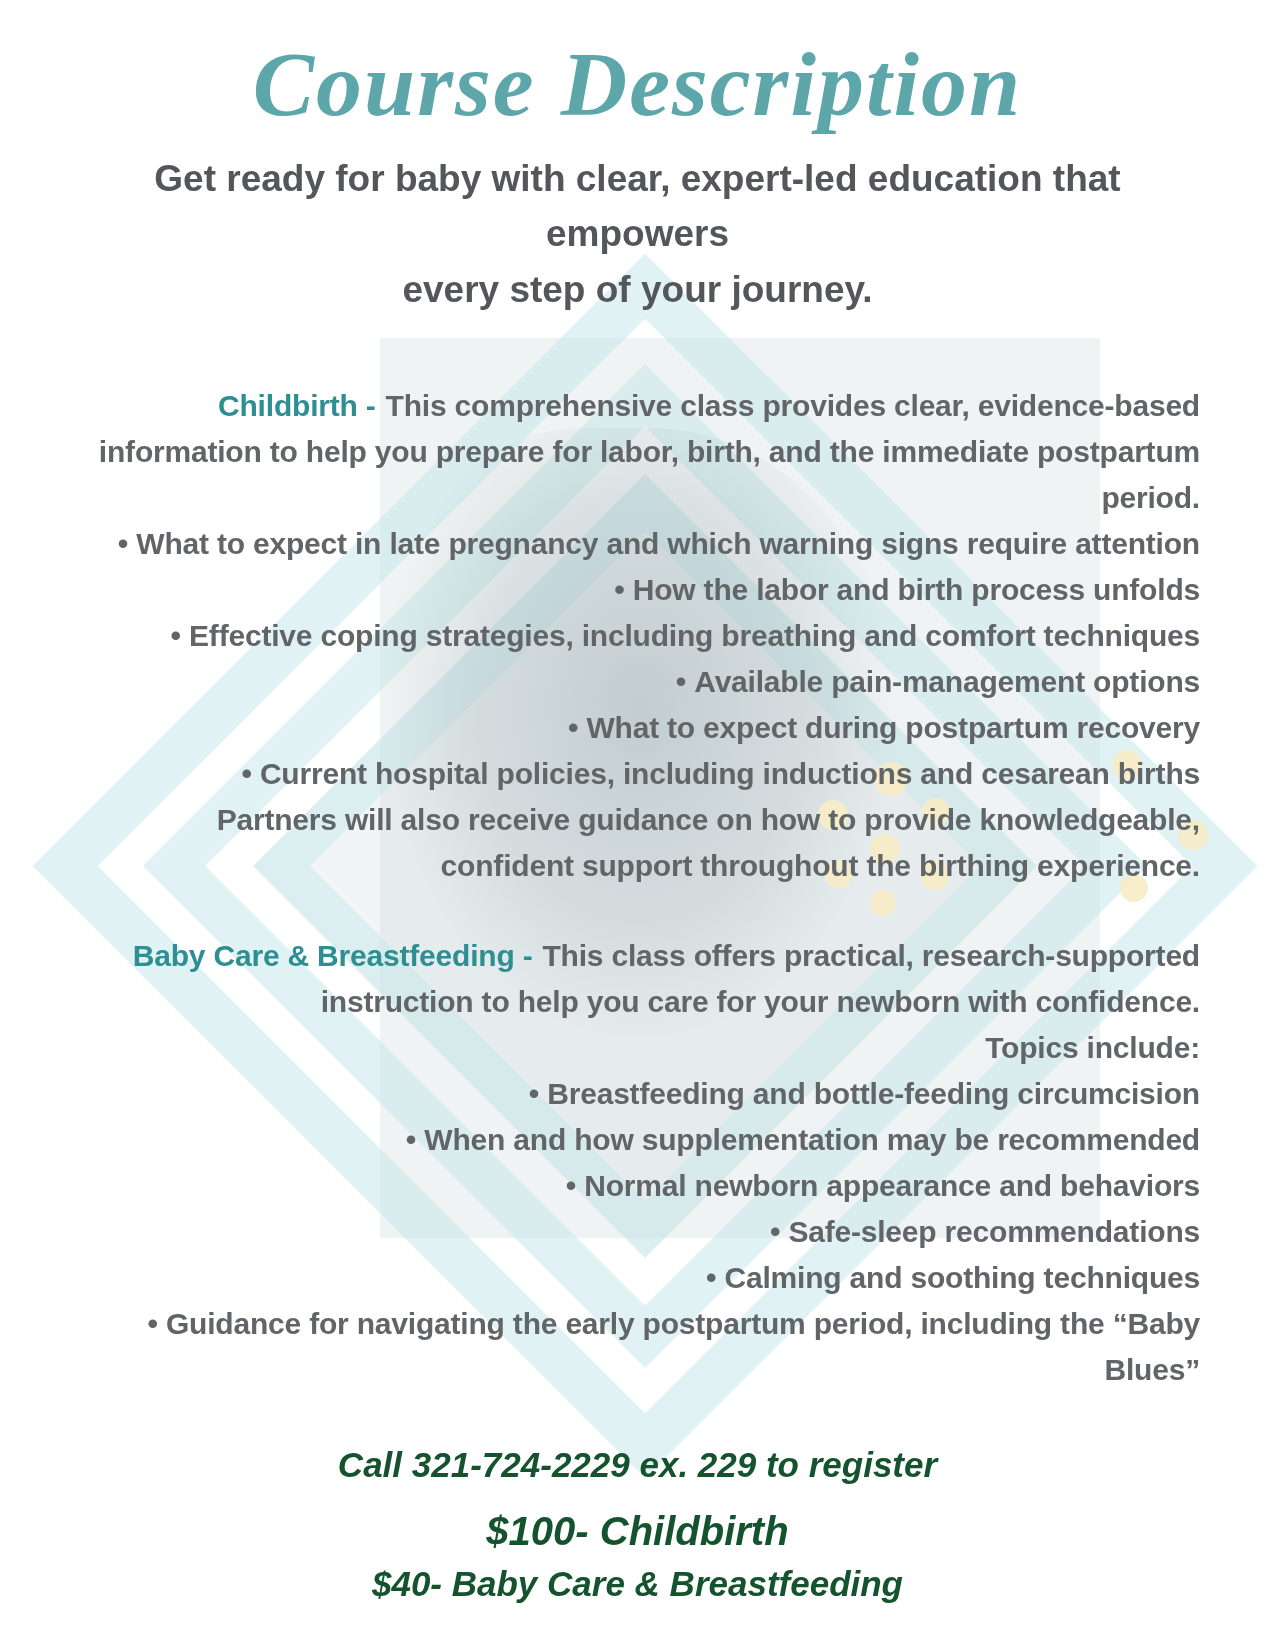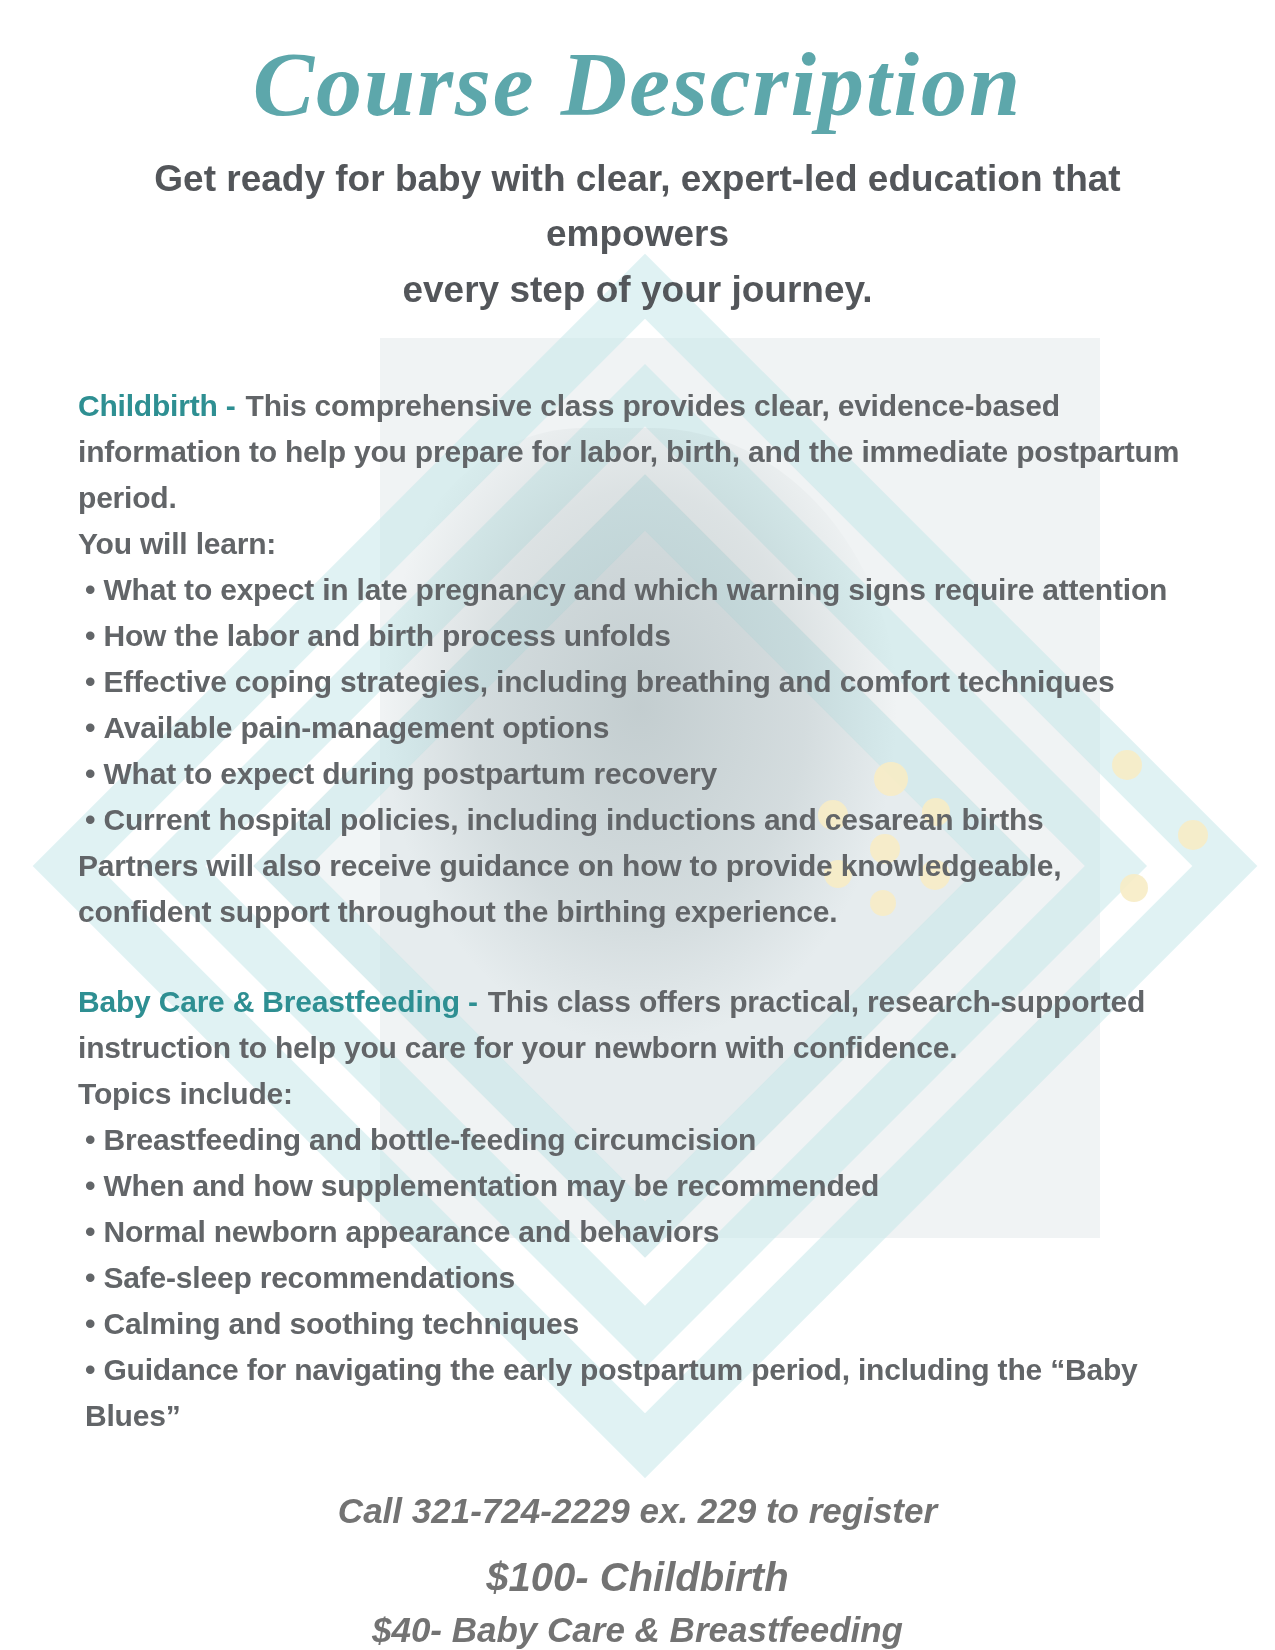--- a/index.html
+++ b/index.html
@@ -72,35 +72,36 @@
   }
   .subtitle span { display: block; }
 
   .body-copy {
     margin: 0 75px 0 78px;
     color: #626568;
     font-weight: 700;
     font-size: 30px;
     line-height: 46px;
     letter-spacing: -0.2px;
+    text-align: right;
   }
   .section-1 { margin-top: 66px; }
   .section-2 { margin-top: 44px; }
   .para { margin: 0; }
   .teal-heading { color: #2e8f92; margin-right: 10px; }
   .bullets { margin: 0; }
   .bullet { padding-left: 7px; }
   .bullet::before { content: "\2022\00a0"; }
 
   .footer { margin-top: 52px; text-align: center; }
   .footer p {
     margin: 0;
     font-weight: 700;
     font-style: italic;
-    color: #737373;
+    color: #14532d;
   }
   .register-line { font-size: 35px; }
   .price-line-1 { margin-top: 24px !important; font-size: 40px; }
   .price-line-2 { margin-top: 10px !important; font-size: 35px; }
 </style>
 </head>
 <body>
 
 <div class="page">
 
@@ -128,21 +129,20 @@
 
     <p class="subtitle">
       <span>Get ready for baby with clear, expert-led education that empowers</span>
       <span>every step of your journey.</span>
     </p>
 
     <section class="body-copy section-1">
       <p class="para">
         <span class="teal-heading">Childbirth -</span><span>This comprehensive class provides clear, evidence-based information to help you prepare for labor, birth, and the immediate postpartum period.</span>
       </p>
-      <p class="para">You will learn:</p>
       <div class="bullets">
         <div class="bullet">What to expect in late pregnancy and which warning signs require attention</div>
         <div class="bullet">How the labor and birth process unfolds</div>
         <div class="bullet">Effective coping strategies, including breathing and comfort techniques</div>
         <div class="bullet">Available pain-management options</div>
         <div class="bullet">What to expect during postpartum recovery</div>
         <div class="bullet">Current hospital policies, including inductions and cesarean births</div>
       </div>
       <p class="para">Partners will also receive guidance on how to provide knowledgeable, confident support throughout the birthing experience.</p>
     </section>

